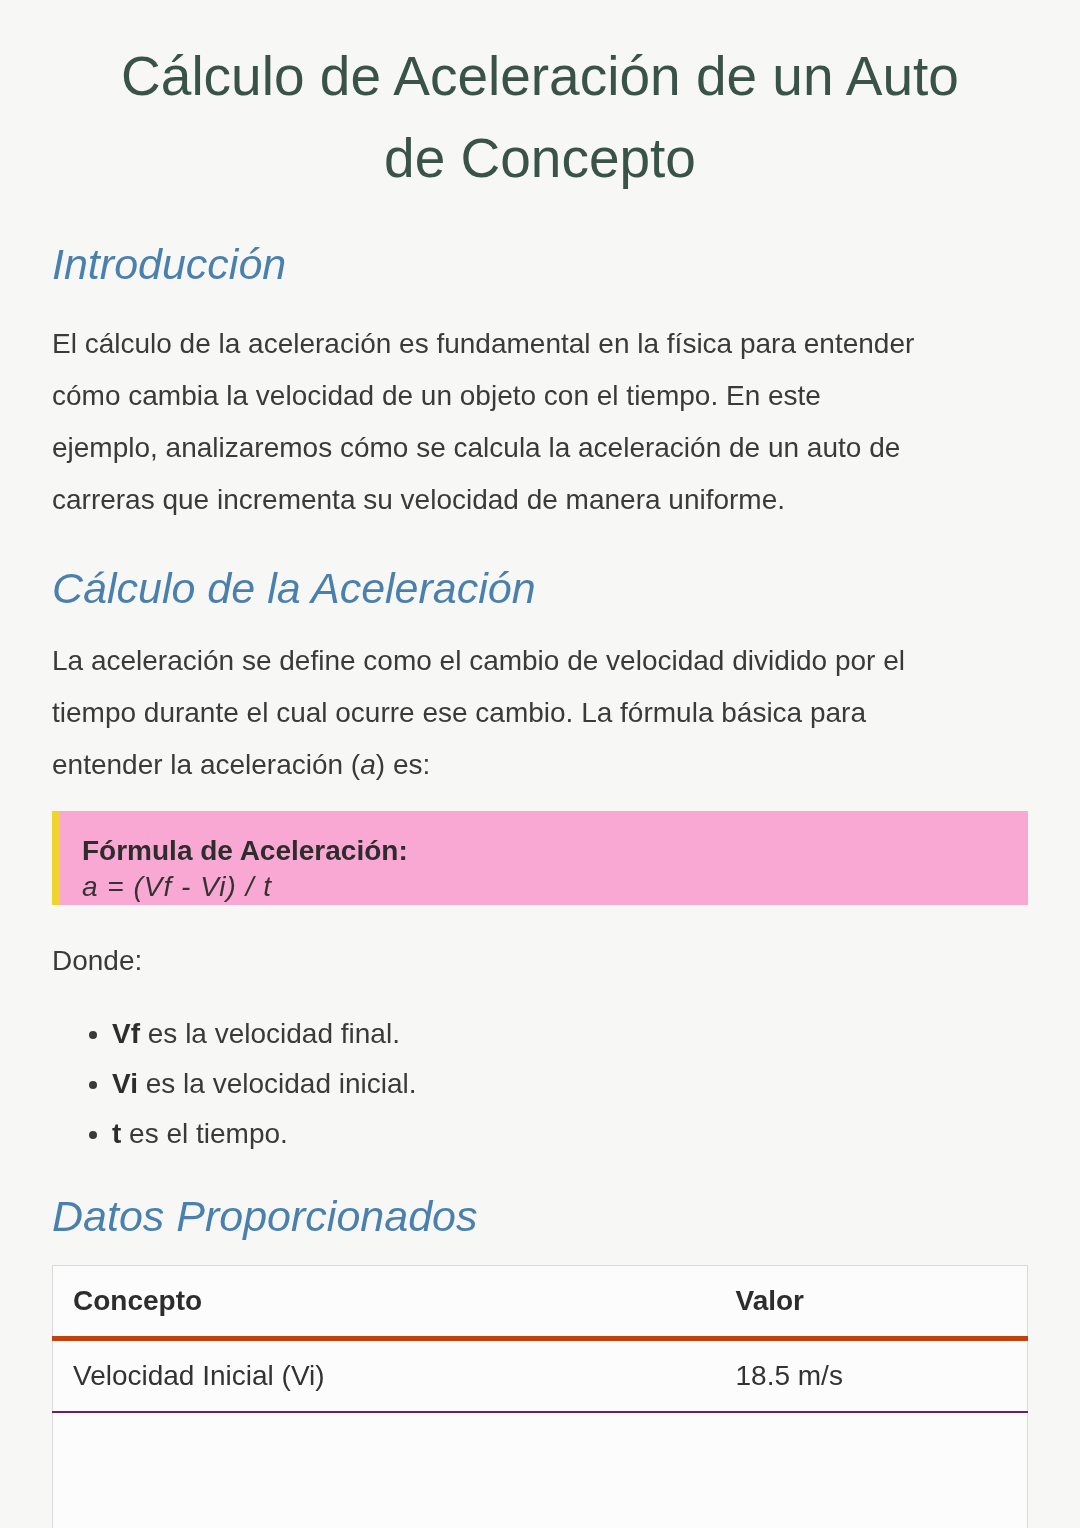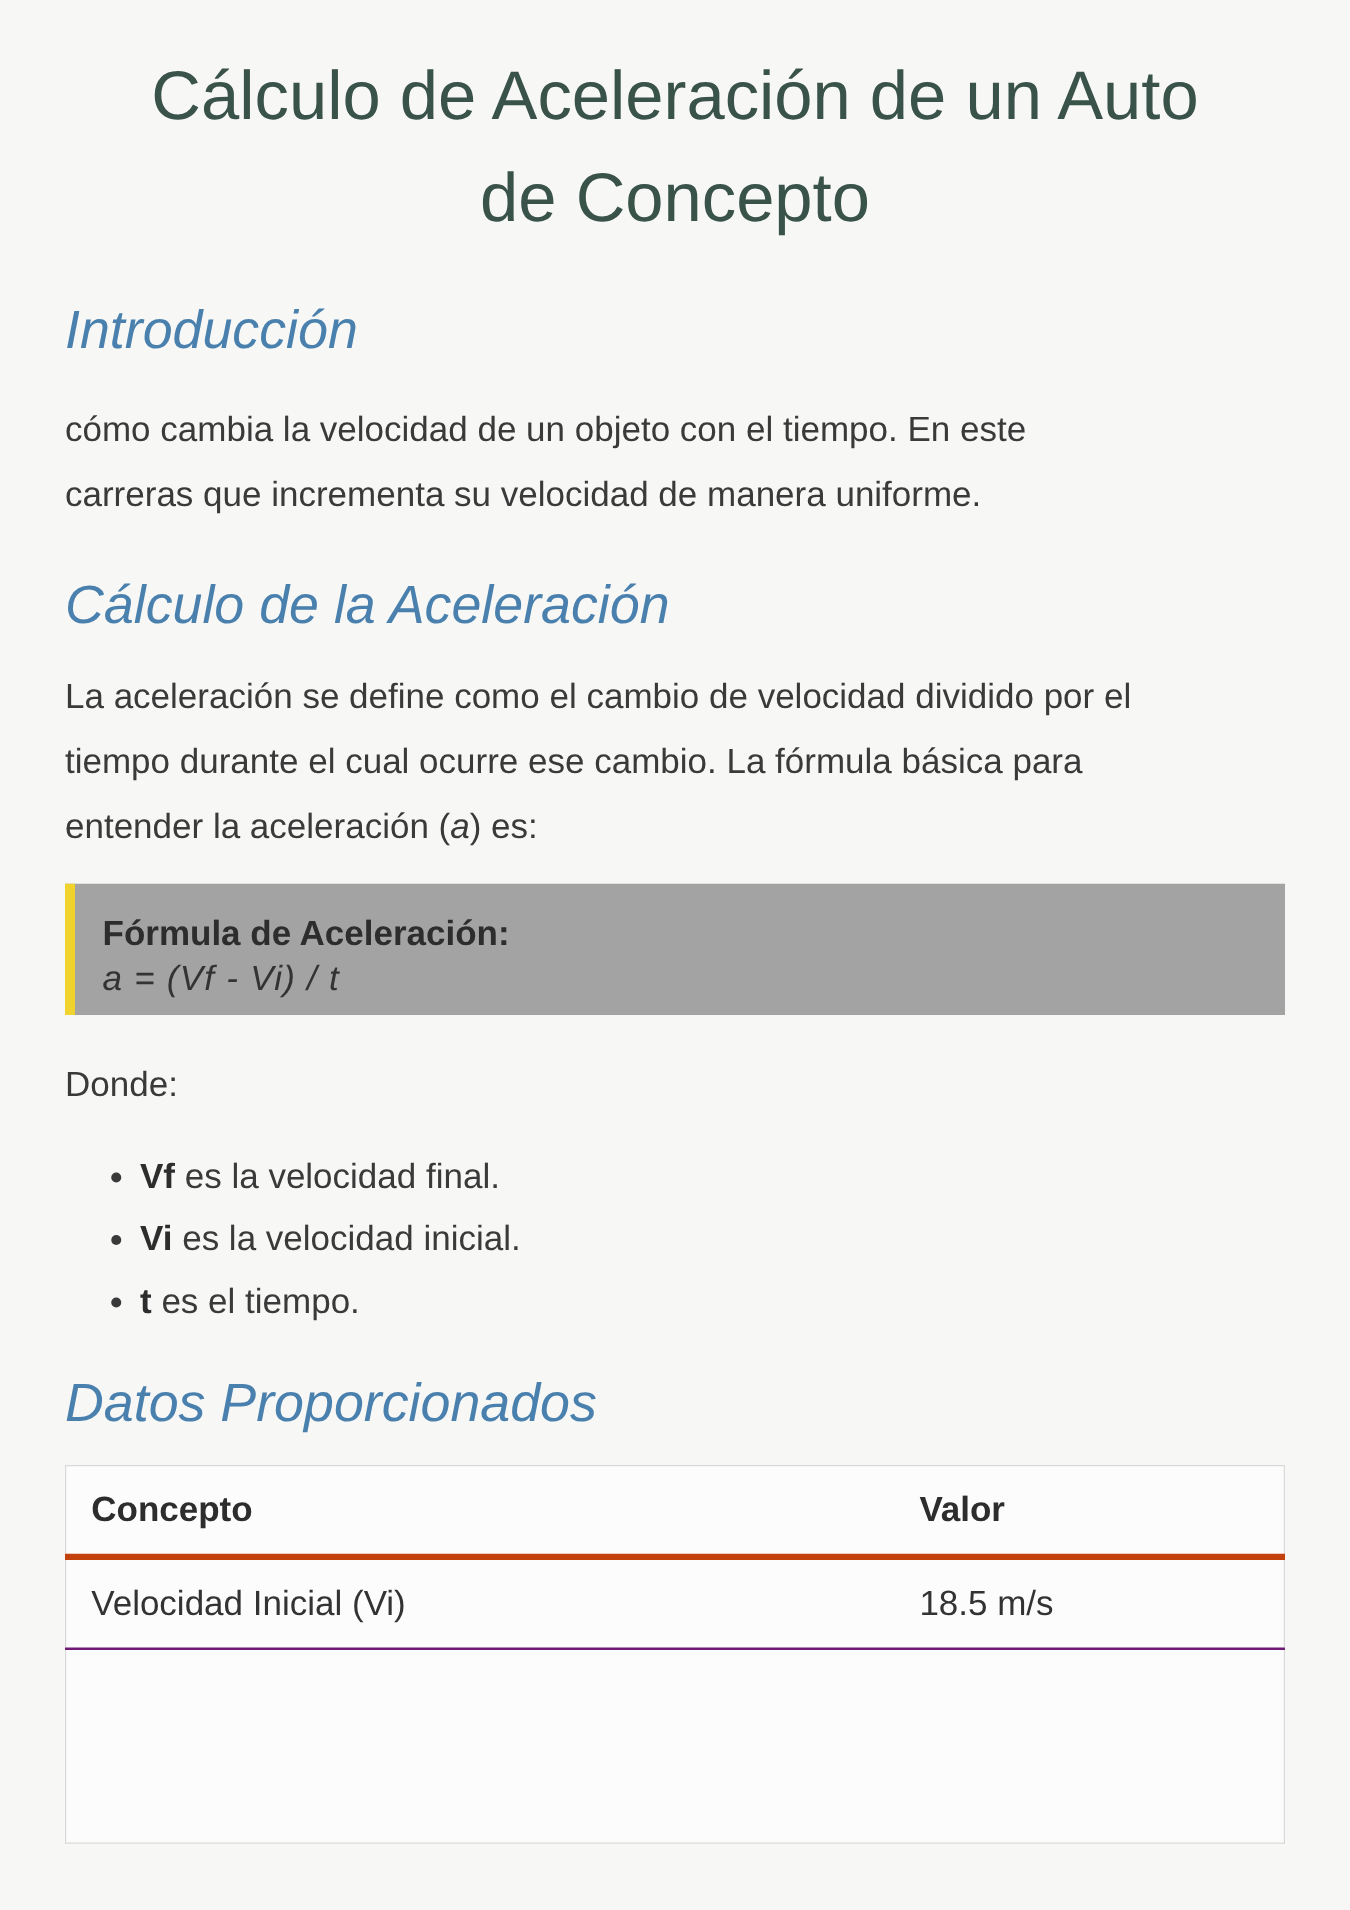--- a/index.html
+++ b/index.html
@@ -50,23 +50,23 @@
     display: block;
     height: 52px;
     line-height: 52px;
     white-space: nowrap;
   }
   .para.p1 { margin-top: 27px; }
   .para.p2 { margin-top: 20px; }
   .var-italic { font-style: italic; }
   .formula-box {
     margin-top: 20px;
-    background: #a3a3a3;
+    background: #f9a8d4;
     border-left: 8px solid #f0d32c;
-    padding: 22px 24px 11px 22px;
+    padding: 22px 24px 0 22px;
   }
   .formula-label {
     font-size: 28px;
     font-weight: 700;
     color: #2d2d2d;
     line-height: 36px;
     white-space: nowrap;
   }
   .formula-text {
     font-size: 28px;
@@ -129,21 +129,23 @@
 <div class="page">
 
   <h1 class="title">
     <span class="tline">Cálculo de Aceleración de un Auto</span>
     <span class="tline">de Concepto</span>
   </h1>
 
   <h2 class="h2 intro">Introducción</h2>
 
   <div class="para p1">
+    <span class="line">El cálculo de la aceleración es fundamental en la física para entender</span>
     <span class="line">cómo cambia la velocidad de un objeto con el tiempo. En este</span>
+    <span class="line">ejemplo, analizaremos cómo se calcula la aceleración de un auto de</span>
     <span class="line">carreras que incrementa su velocidad de manera uniforme.</span>
   </div>
 
   <h2 class="h2 calc">Cálculo de la Aceleración</h2>
 
   <div class="para p2">
     <span class="line">La aceleración se define como el cambio de velocidad dividido por el</span>
     <span class="line">tiempo durante el cual ocurre ese cambio. La fórmula básica para</span>
     <span class="line"><span>entender la aceleración (</span><span class="var-italic">a</span><span>) es:</span></span>
   </div>

